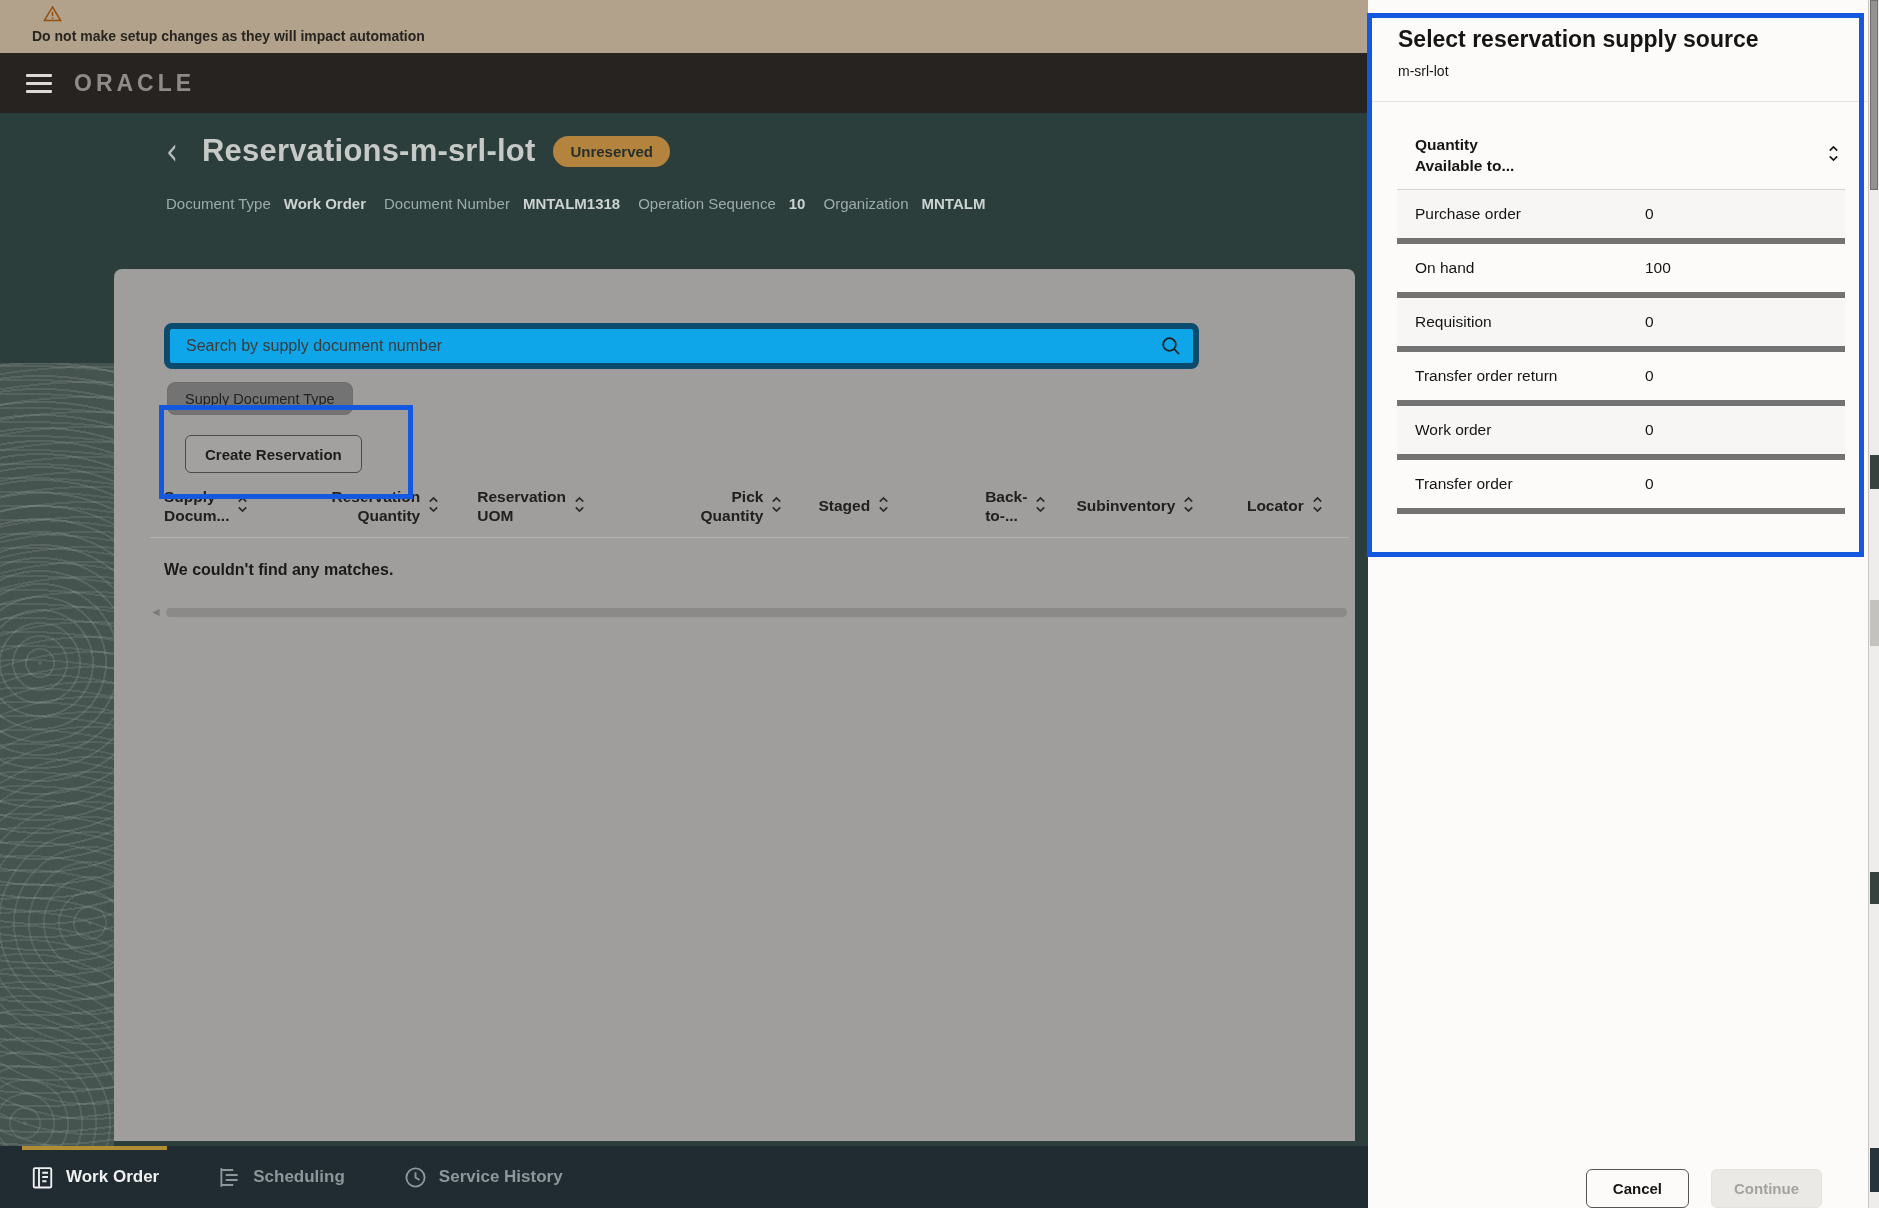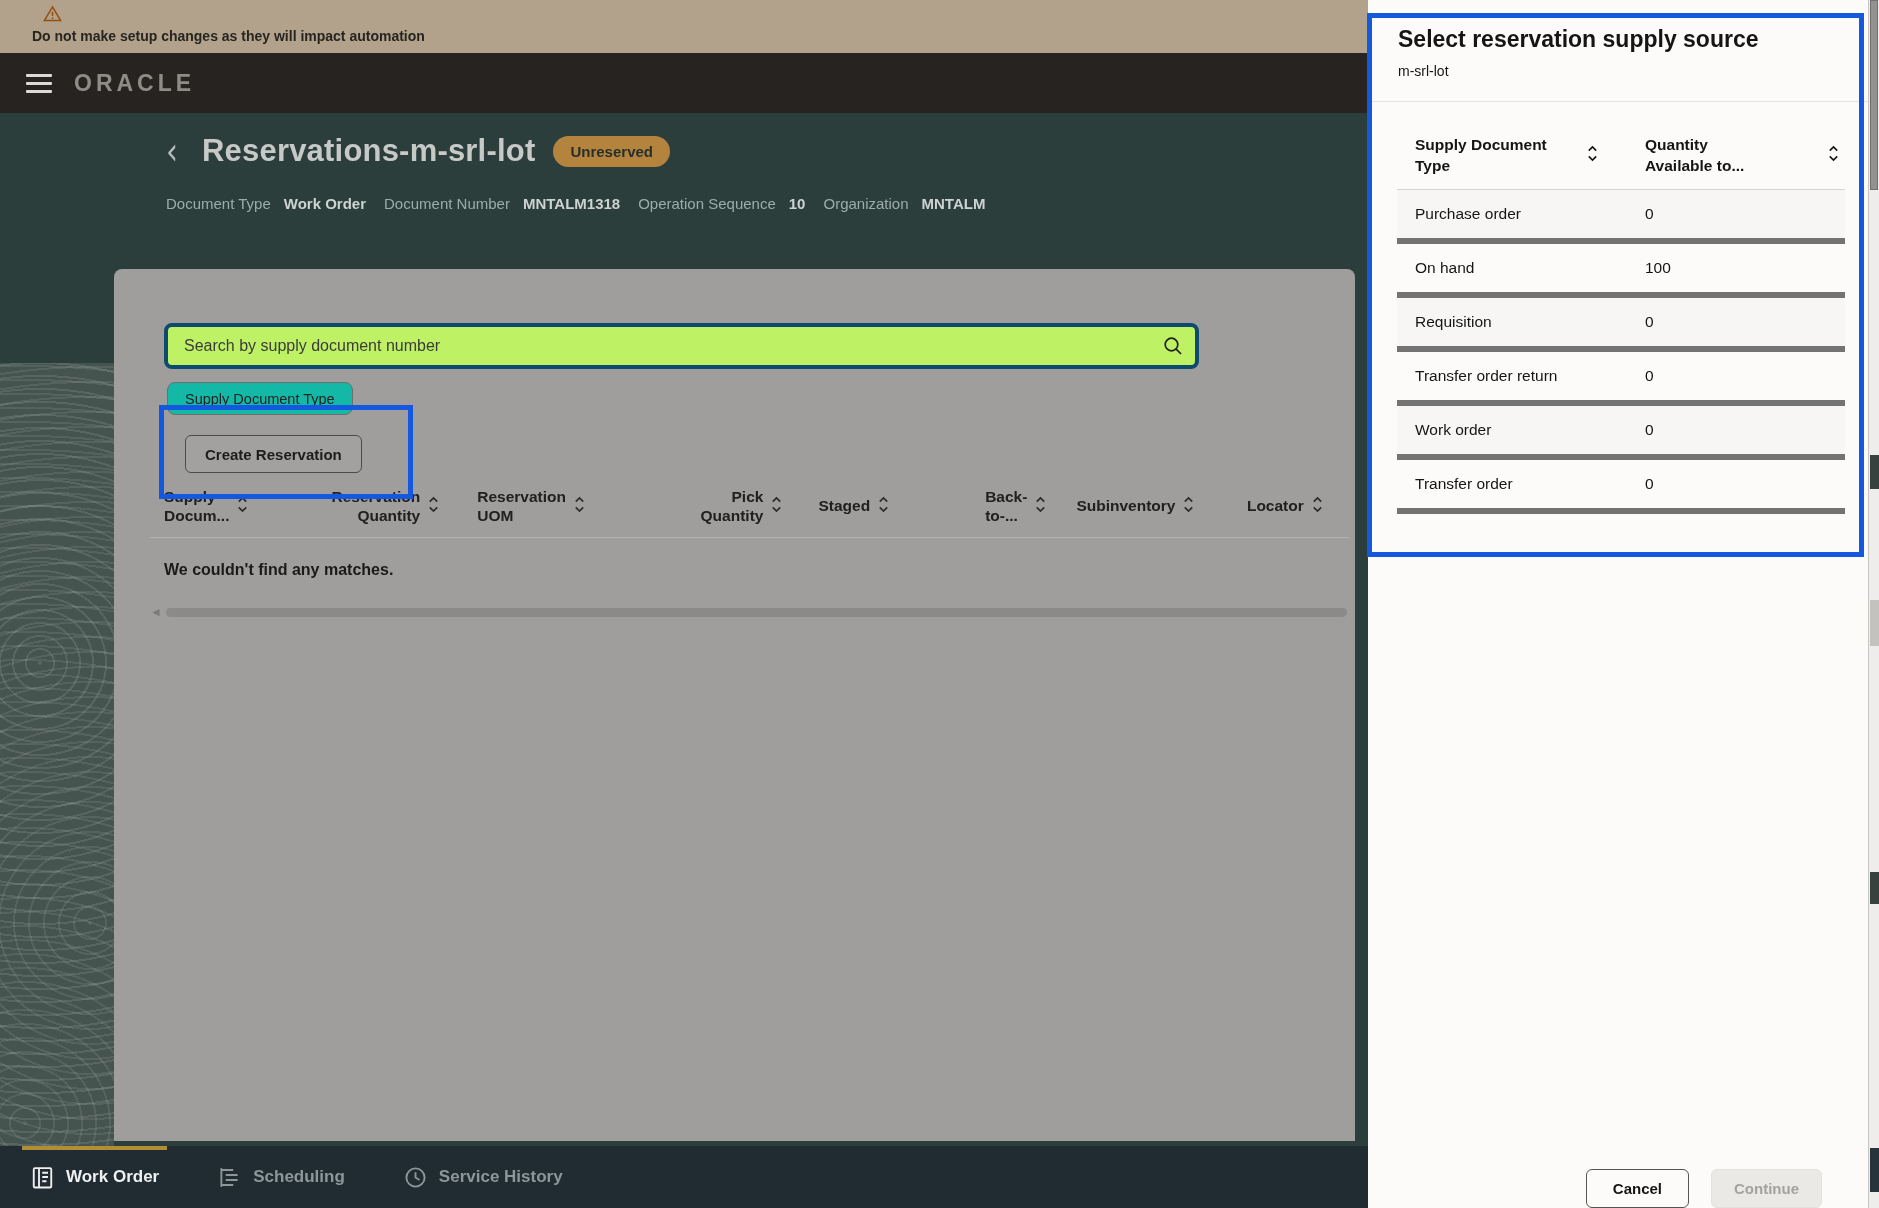--- a/index.html
+++ b/index.html
@@ -45,29 +45,29 @@
     border-radius:999px; padding:7px 17px; }
   .meta-row { margin-top:26px; display:flex; gap:18px; font-size:15px; }
   .meta-pair { display:flex; gap:13px; align-items:baseline; }
   .meta-label { color:#9dacaa; }
   .meta-value { color:#ccd3d1; font-weight:700; }
 
   
   .card { position:absolute; left:114px; top:156px; width:1241px; height:872px;
     background:#9f9e9d; border-radius:8px 8px 0 0; }
   .search-field { position:absolute; left:50px; top:54px; width:1035px; height:46px;
-    border:4px solid #0c4a6e; border-radius:8px; background:#bef264; display:flex; align-items:center; }
+    border:6px solid #0c4a6e; border-radius:8px; background:#0ea5e9; display:flex; align-items:center; }
   .search-input { flex:1; border:none; outline:none; background:transparent; padding:0 16px;
     font-size:16px; color:#2c2b2a; font-family:inherit; }
   .search-input::placeholder { color:#3c3b3a; opacity:1; }
   .search-btn { width:44px; height:100%; display:flex; align-items:center; justify-content:center; cursor:pointer; }
 
   .filter-chip { position:absolute; left:53px; top:113px; height:33px; padding:0 17px;
     border:1px solid #6f6e6c; border-radius:8px; display:flex; align-items:center;
-    font-size:14.5px; color:#232220; background:#14b8a6; cursor:pointer; }
+    font-size:14.5px; color:#232220; background:#737373; cursor:pointer; }
 
   .highlight-box-1 { position:absolute; left:45px; top:136px; width:254px; height:94px;
     border:5px solid #1458e0; z-index:5; pointer-events:none; }
 
   .create-btn { position:absolute; left:71px; top:166px; height:38px; padding:0 19px;
     border:1px solid #4c4b49; border-radius:6px; background:#a2a1a0;
     font-size:15px; font-weight:700; color:#1d1c1b; font-family:inherit; cursor:pointer; }
 
   .table-head { position:absolute; left:50px; top:206px; right:13px; height:62px;
     display:flex; align-items:center; }
@@ -336,30 +336,20 @@
     </div>
   </div>
 
   <div class="modal">
     <div class="modal-title">Select reservation supply source</div>
     <div class="modal-subtitle">m-srl-lot</div>
     <div class="modal-divider"></div>
 
     <div class="panel-table">
       <div class="p-row p-head">
-        <div class="p-c1">
-          <span class="hl">
-              <span>Supply Document</span>
-              <span>Type</span>
-            </span>
-          <span class="sort-ic"><svg width="11" height="17" viewBox="0 0 10 16" fill="none" stroke="currentColor" stroke-width="1.5">
-                <path d="M1.5 5.3 L5 1.8 L8.5 5.3"></path>
-                <path d="M1.5 10.7 L5 14.2 L8.5 10.7"></path>
-              </svg></span>
-        </div>
         <div class="p-c2">
           <span class="hl">
               <span>Quantity</span>
               <span>Available to...</span>
             </span>
           <span class="sort-ic"><svg width="11" height="17" viewBox="0 0 10 16" fill="none" stroke="currentColor" stroke-width="1.5">
                 <path d="M1.5 5.3 L5 1.8 L8.5 5.3"></path>
                 <path d="M1.5 10.7 L5 14.2 L8.5 10.7"></path>
               </svg></span>
         </div>

